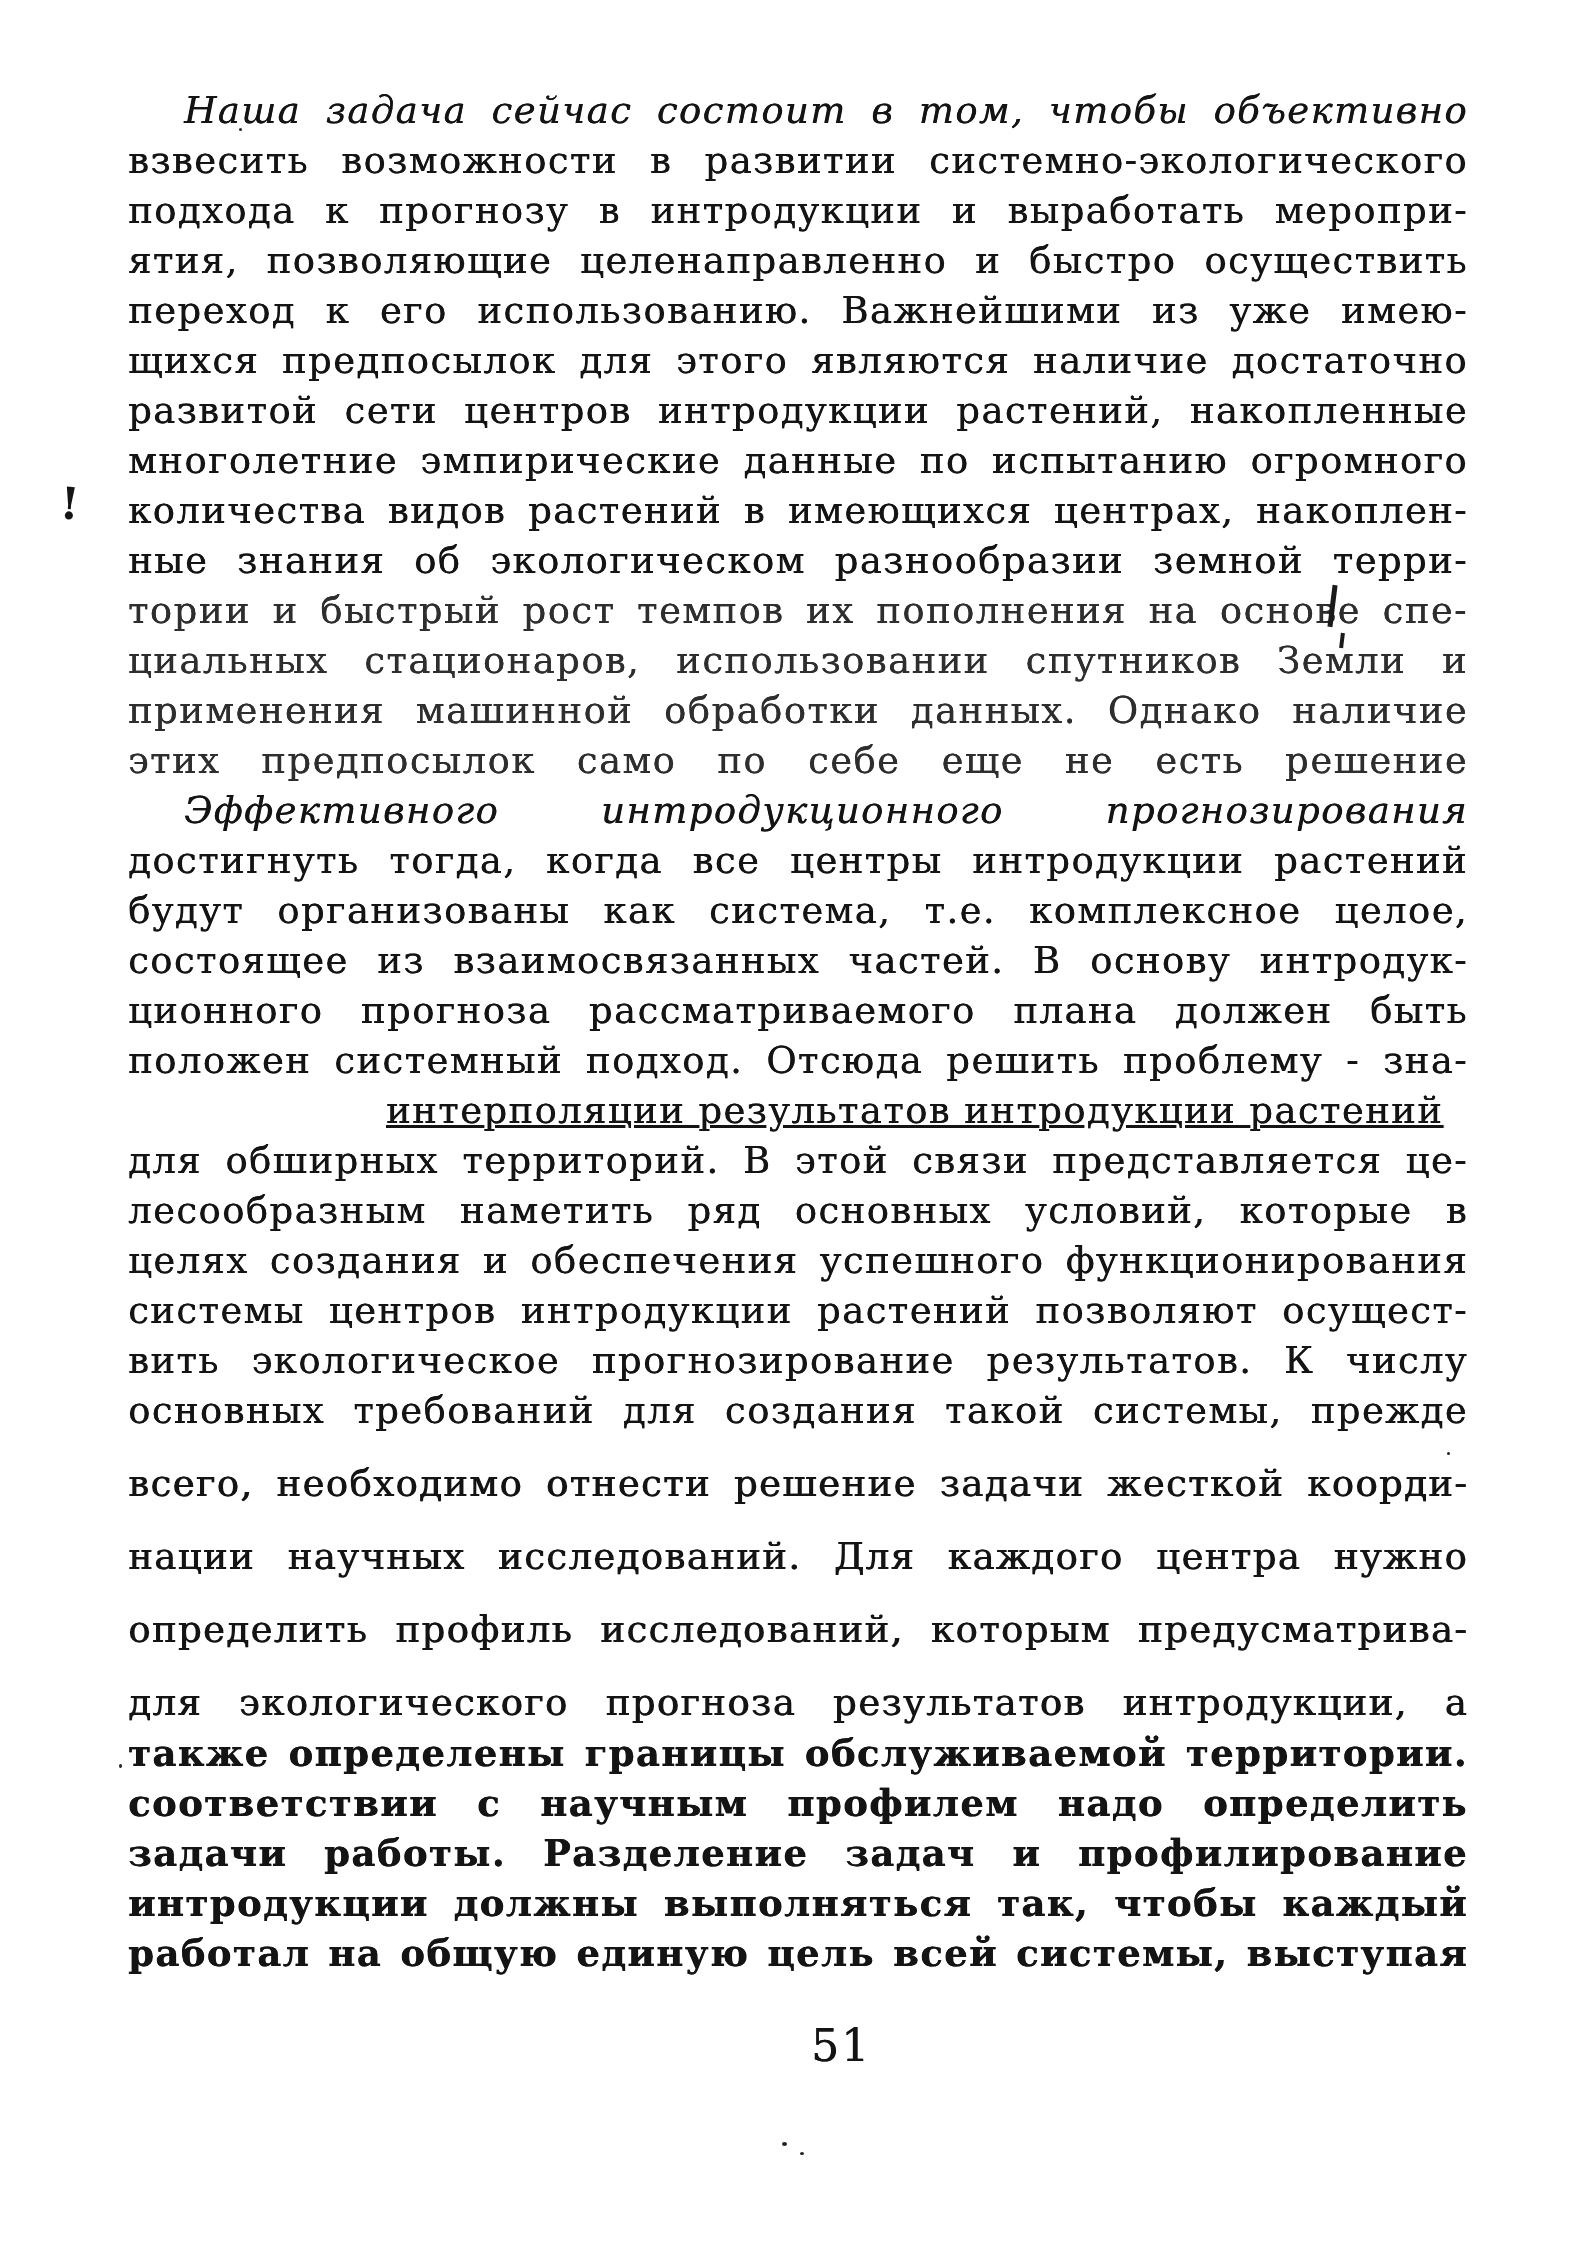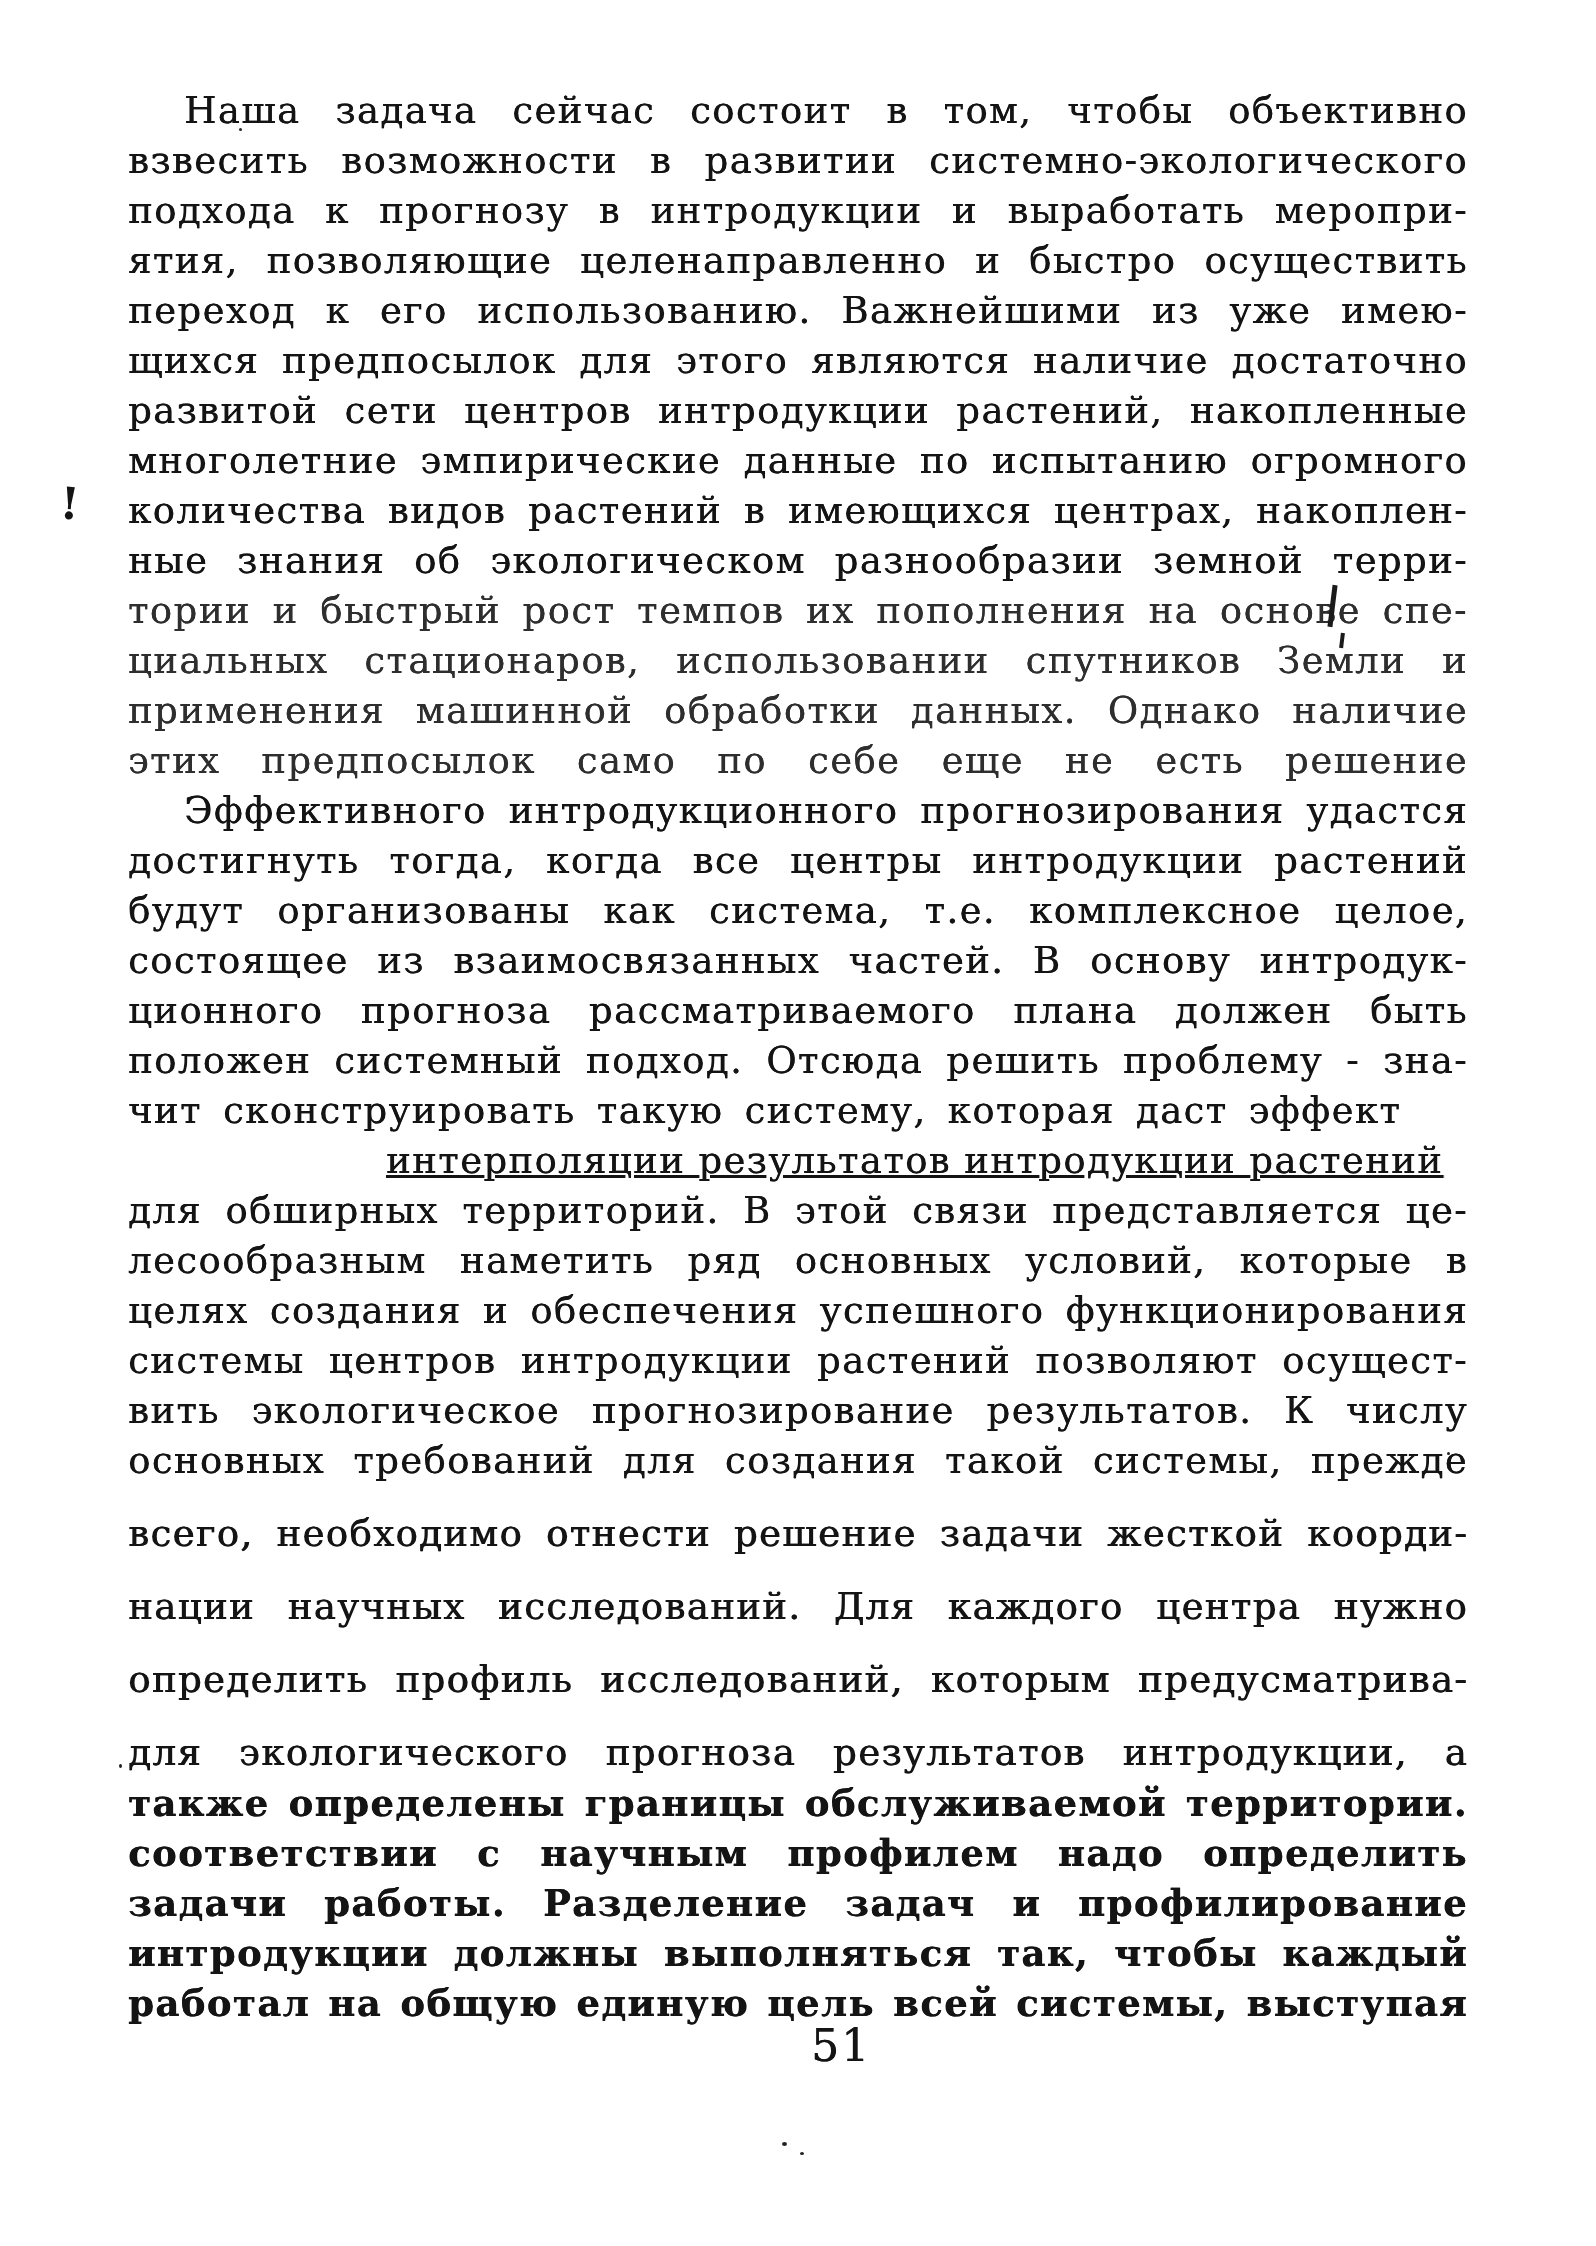--- a/index.html
+++ b/index.html
@@ -20,21 +20,21 @@
     font-size:37px;
     line-height:50px;
     height:50px;
     letter-spacing:1.4px;
     text-align:justify;
     text-align-last:justify;
     white-space:normal;
     overflow:hidden;
     text-shadow:0.4px 0 0 currentColor;
   }
-  .line.indent{padding-left:56px;}
+  .line.indent{padding-left:56px;font-style:italic;}
   .line.hang{padding-left:258px;text-align-last:left;text-decoration:underline;}
   .line.near-full{text-align-last:left;word-spacing:8px;}
   .line.faint{color:#2e2e2e;text-shadow:0.2px 0 0 currentColor;}
   .line.semi{text-shadow:0.8px 0 0 currentColor;margin-top:23px;}
   .line.heavy{font-weight:bold;text-shadow:0.4px 0 0 currentColor;}
   .page-number{
     position:absolute;
     left:0;right:0;top:2020px;
     padding-left:70px;
     text-align:center;
@@ -89,21 +89,20 @@
       <div class="line faint">тории и быстрый рост темпов их пополнения на основе спе-</div>
       <div class="line faint">циальных стационаров, использовании спутников Земли и</div>
       <div class="line faint">применения машинной обработки данных. Однако наличие</div>
       <div class="line faint near-full">этих предпосылок само по себе еще не есть решение задачи.</div>
       <div class="line indent">Эффективного интродукционного прогнозирования удастся</div>
       <div class="line">достигнуть тогда, когда все центры интродукции растений</div>
       <div class="line">будут организованы как система, т.е. комплексное целое,</div>
       <div class="line">состоящее из взаимосвязанных частей. В основу интродук-</div>
       <div class="line">ционного прогноза рассматриваемого плана должен быть</div>
       <div class="line">положен системный подход. Отсюда решить проблему - зна-</div>
-      <div class="line near-full">чит сконструировать такую систему, которая даст эффект</div>
       <div class="line hang">интерполяции результатов интродукции растений</div>
       <div class="line">для обширных территорий. В этой связи представляется це-</div>
       <div class="line">лесообразным наметить ряд основных условий, которые в</div>
       <div class="line">целях создания и обеспечения успешного функционирования</div>
       <div class="line">системы центров интродукции растений позволяют осущест-</div>
       <div class="line">вить экологическое прогнозирование результатов. К числу</div>
       <div class="line">основных требований для создания такой системы, прежде</div>
       <div class="line semi">всего, необходимо отнести решение задачи жесткой коорди-</div>
       <div class="line semi">нации научных исследований. Для каждого центра нужно</div>
       <div class="line semi">определить профиль исследований, которым предусматрива-</div>

